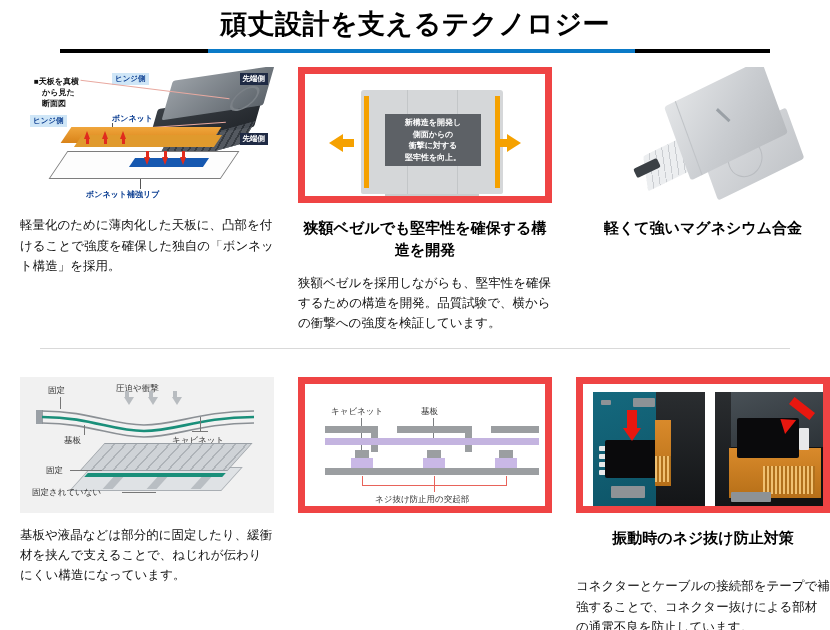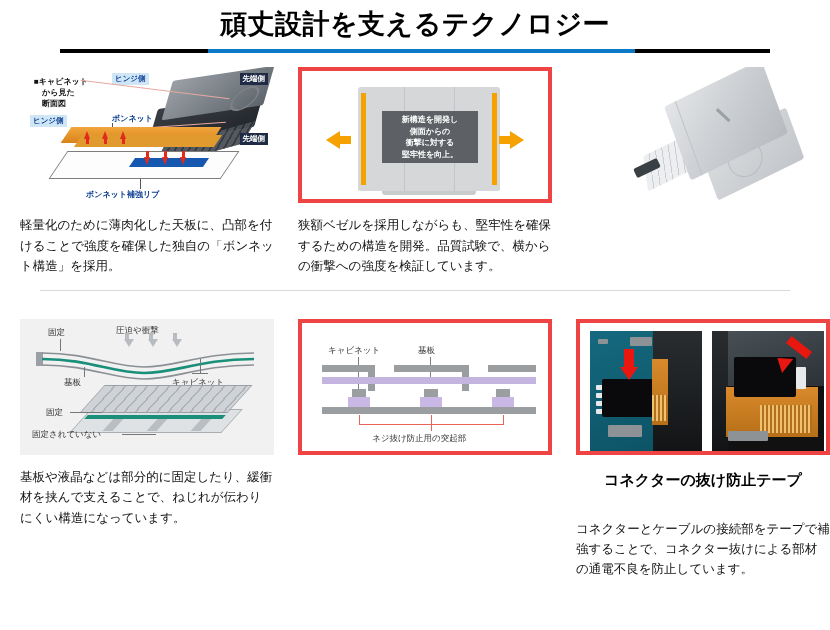--- a/index.html
+++ b/index.html
@@ -27,21 +27,21 @@
   .row.row-2{margin-top:28px;}
   .col{width:254px;}
 
   .divider{height:1px;background:#d9d9d9;margin:14px 20px 0 20px;}
 
   
   .fig{
     width:254px;height:136px;box-sizing:border-box;position:relative;overflow:hidden;
   }
   .fig.plain{background:#ffffff;}
-  .fig.bordered{background:#ffffff;border:4px solid #ef4444;}
+  .fig.bordered{background:#ffffff;border:7px solid #ef4444;}
   .fig.greybg{background:#f1f1f1;}
 
   
   .card-title{
     font-size:15px;font-weight:bold;line-height:1.45;text-align:center;
     margin:14px 0 0 0;color:#000;
   }
   .card-title.single{margin-top:14px;}
   .card-body{
     font-size:12.5px;line-height:1.62;text-align:left;margin:12px 0 0 0;color:#111;
@@ -178,21 +178,21 @@
   <div class="title-rule">
     <div class="seg"></div>
   </div>
 
   <div class="rows">
 
     <div class="row row-1">
 
       <div class="col">
         <div class="fig plain">
-          <div class="f1-note" style="white-space:pre-line">■キャビネット
+          <div class="f1-note" style="white-space:pre-line">■天板を真横
 　から見た
 　断面図</div>
 
           <div class="f1-lap">
             <div class="f1-lapB">
               <div class="f1-keys"></div>
             </div>
             <div class="f1-lapA">
               <div class="f1-circle"></div>
             </div>
@@ -255,38 +255,40 @@
 衝撃に対する
 堅牢性を向上。</span>
             </div>
             <div class="f2-arrow f2-arrowL"></div>
             <div class="f2-arrowLs"></div>
             <div class="f2-arrow f2-arrowR"></div>
             <div class="f2-arrowRs"></div>
           </div>
         </div>
 
+        <div class="card-title">狭額ベゼルでも堅牢性を確保する構造を開発</div>
         <div class="card-body">狭額ベゼルを採用しながらも、堅牢性を確保するための構造を開発。品質試験で、横からの衝撃への強度を検証しています。</div>
       </div>
 
       <div class="col">
         <div class="fig plain">
           <div class="f3-wrap">
             <div class="f3-base">
               <div class="f3-circle"></div>
             </div>
             <div class="f3-keys"></div>
             <div class="f3-edge"></div>
             <div class="f3-lid">
               <div class="f3-lidline"></div>
               <div class="f3-logo"></div>
             </div>
           </div>
         </div>
 
+        <div class="card-title single">軽くて強いマグネシウム合金</div>
       </div>
     </div>
 
     <div class="divider"></div>
 
     <div class="row row-2">
 
       <div class="col">
         <div class="fig greybg">
           <div class="f4-lbl" style="left:28px;top:8px;">固定</div>
@@ -394,18 +396,18 @@
             <div class="f6-flexlines" style="left:48px;top:74px;width:52px;height:28px;"></div>
             <div class="f6-tape" style="left:22px;top:26px;width:62px;height:40px;"></div>
             <div class="f6-pad" style="left:84px;top:36px;width:10px;height:22px;"></div>
             <div class="f6-chip" style="left:16px;top:100px;width:40px;height:10px;"></div>
             <div class="f6-arrowDiag" style="left:74px;top:12px;"></div>
             <div class="f6-arrowHead" style="left:64px;top:22px;"></div>
           </div>
 
         </div>
 
-        <div class="card-title single">コネクターの抜け防止テープ</div>
+        <div class="card-title single">振動時のネジ抜け防止対策</div>
         <div class="card-body pushed">コネクターとケーブルの接続部をテープで補強することで、コネクター抜けによる部材の通電不良を防止しています。</div>
       </div>
     </div>
   </div>
 </div>
 
 </body></html>

